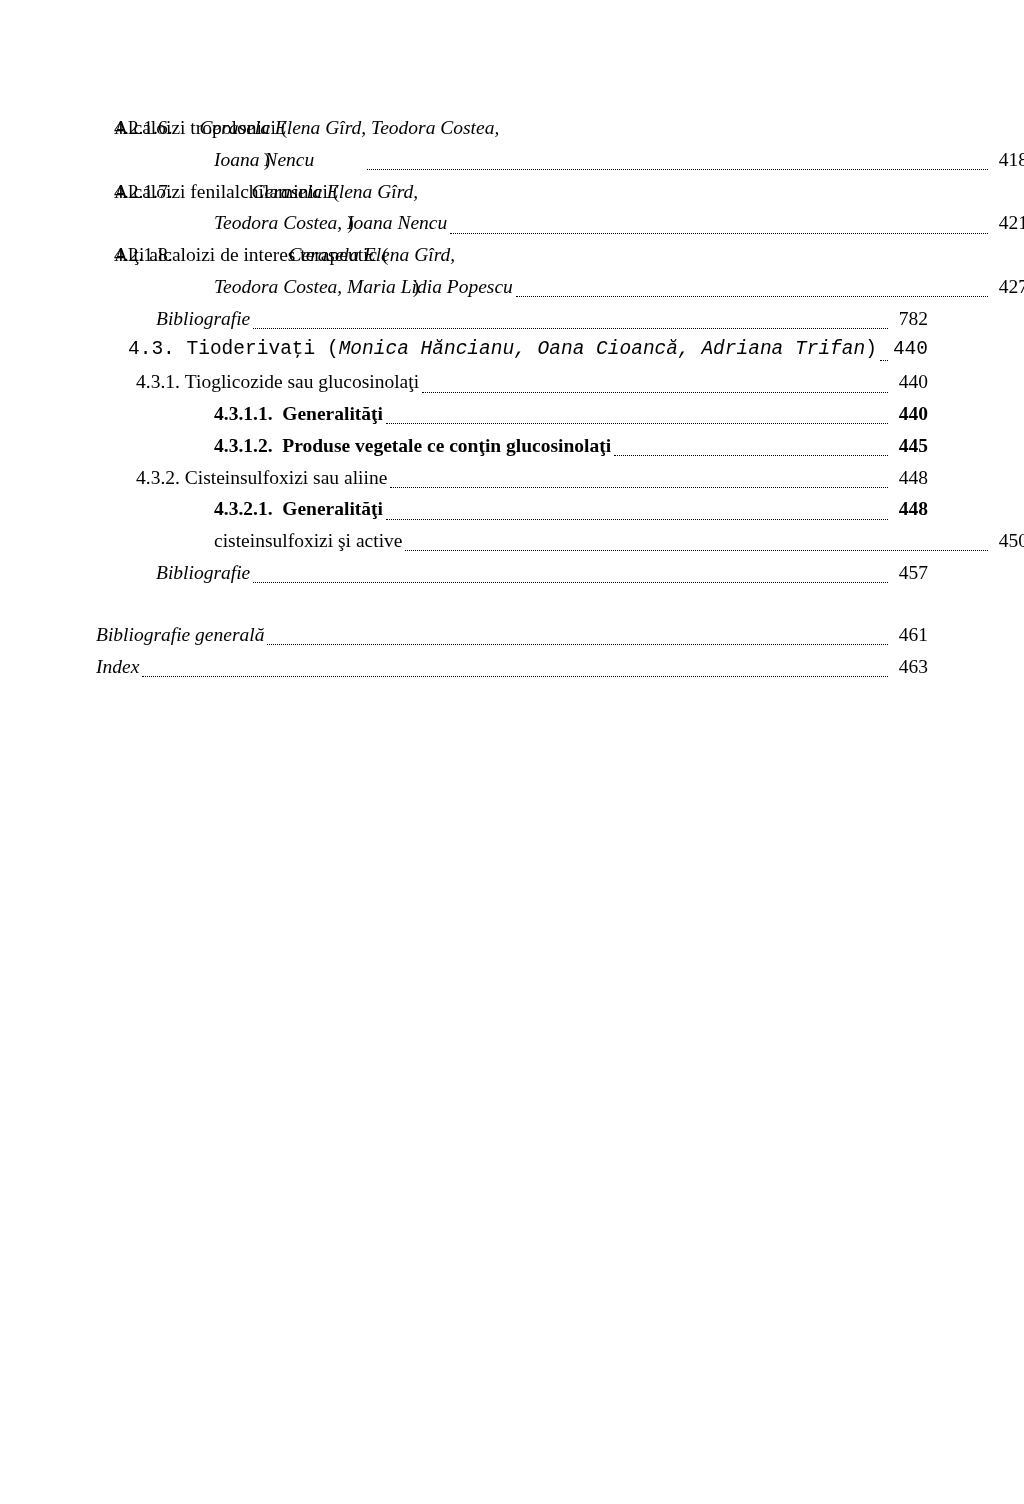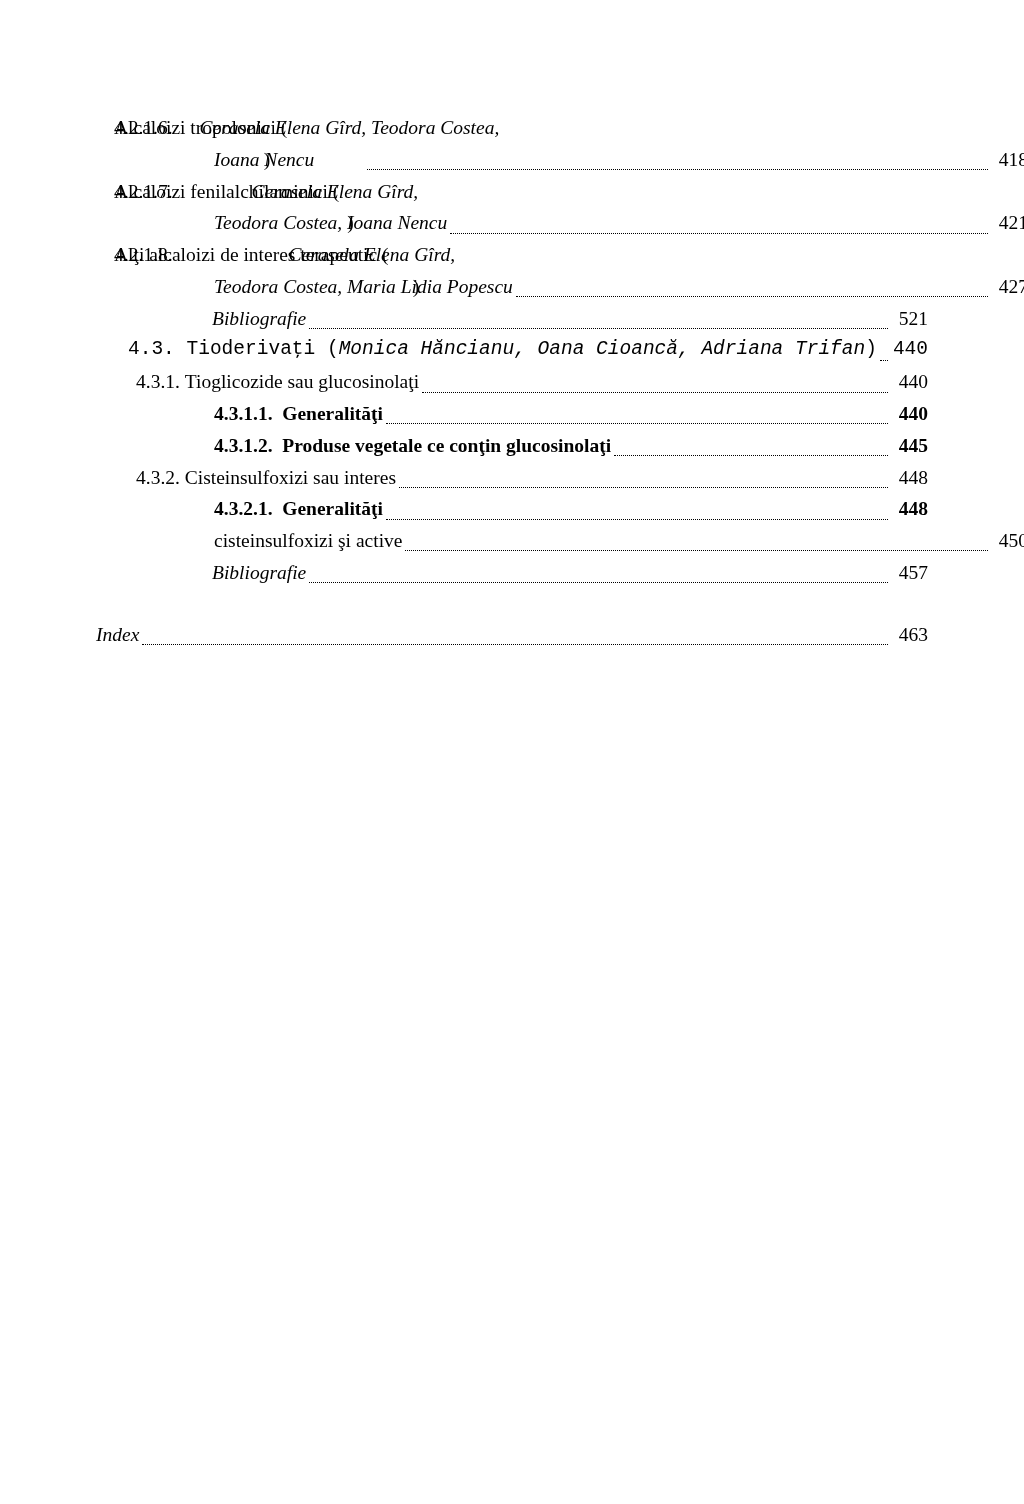--- a/index.html
+++ b/index.html
@@ -63,21 +63,21 @@
     text-align: right;
     min-width: 38px;
     white-space: nowrap;
   }
   .ital { font-style: italic; }
 
   
   .lvl-sub4   { margin-left: 118px; text-indent: -100px; }
   .lvl-sub4 .line2 { padding-left: 100px; }
 
-  .lvl-biblio-in { margin-left: 116px; }
+  .lvl-biblio-in { margin-left: 60px; }
   .lvl-3      { margin-left: 32px; font-family: Liberation Mono, monospace; }
   .lvl-4      { margin-left: 40px; }
   .lvl-5      { margin-left: 118px; text-indent: 0; font-weight: bold; }
   .lvl-root   { margin-left: 0px; }
 
   .gap-big { height: 30px; }
 
   .wrapline {
     display: flex;
     align-items: baseline;
@@ -133,21 +133,21 @@
           <span class="txt">)</span>
         <span class="fill"></span>
         <span class="pg">427</span>
       </div>
     </div>
 
     <div class="entry lvl-biblio-in">
       <div class="line">
         <span class="txt ital">Bibliografie</span>
         <span class="fill"></span>
-        <span class="pg">521</span>
+        <span class="pg">782</span>
       </div>
     </div>
 
     <div class="entry lvl-3">
       <div class="line">
         <span class="txt">4.3.</span>
         <span class="txt" style="white-space:pre">&nbsp;</span>
         <span class="txt">Tioderivaţi (</span>
           <span class="txt ital">Monica Hăncianu, Oana Cioancă, Adriana Trifan</span>
           <span class="txt">)</span>
@@ -183,21 +183,21 @@
         <span class="txt">Produse vegetale ce conţin glucosinolaţi</span>
         <span class="fill"></span>
         <span class="pg">445</span>
       </div>
     </div>
 
     <div class="entry lvl-4">
       <div class="line">
         <span class="txt">4.3.2.</span>
         <span class="txt" style="white-space:pre">&nbsp;</span>
-        <span class="txt">Cisteinsulfoxizi sau interes</span>
+        <span class="txt">Cisteinsulfoxizi sau aliine</span>
         <span class="fill"></span>
         <span class="pg">448</span>
       </div>
     </div>
 
     <div class="entry lvl-5">
       <div class="line">
         <span class="txt">4.3.2.1.</span>
         <span class="txt" style="white-space:pre">&nbsp;&nbsp;</span>
         <span class="txt">Generalităţi</span>
@@ -217,20 +217,27 @@
     <div class="entry lvl-biblio-in">
       <div class="line">
         <span class="txt ital">Bibliografie</span>
         <span class="fill"></span>
         <span class="pg">457</span>
       </div>
     </div>
 
     <div class="gap-big"></div>
 
+    <div class="entry lvl-root">
+      <div class="line">
+        <span class="txt ital">Bibliografie generală</span>
+        <span class="fill"></span>
+        <span class="pg">461</span>
+      </div>
+    </div>
 
     <div class="entry lvl-root">
       <div class="line">
         <span class="txt ital">Index</span>
         <span class="fill"></span>
         <span class="pg">463</span>
       </div>
     </div>
 
   </div>

